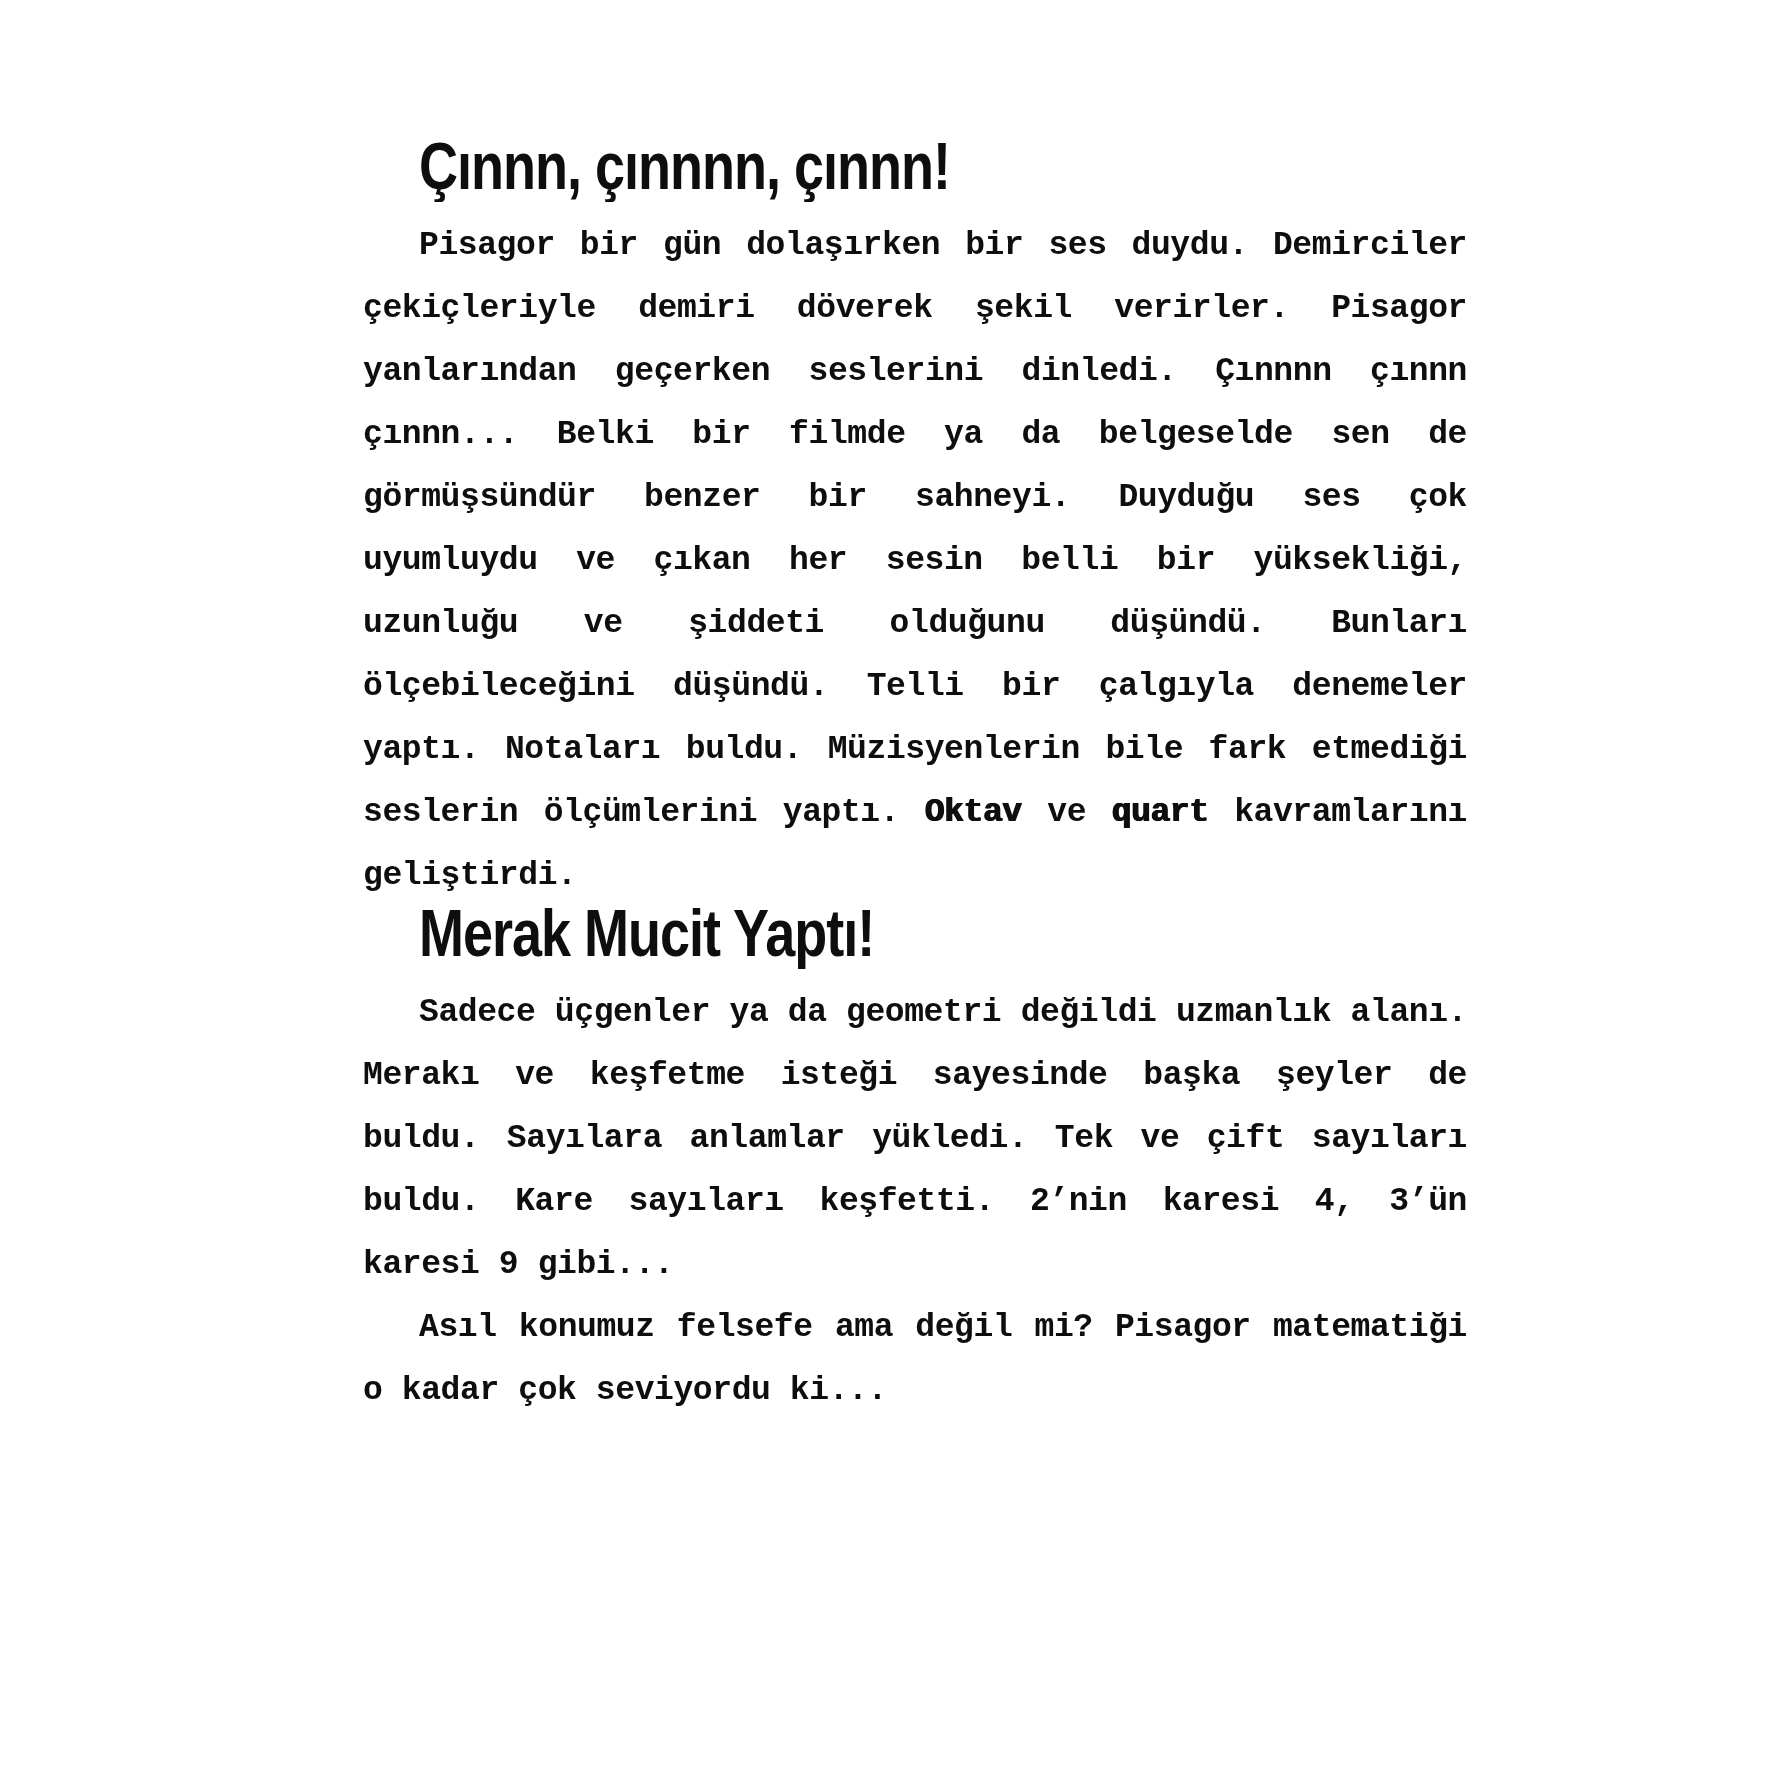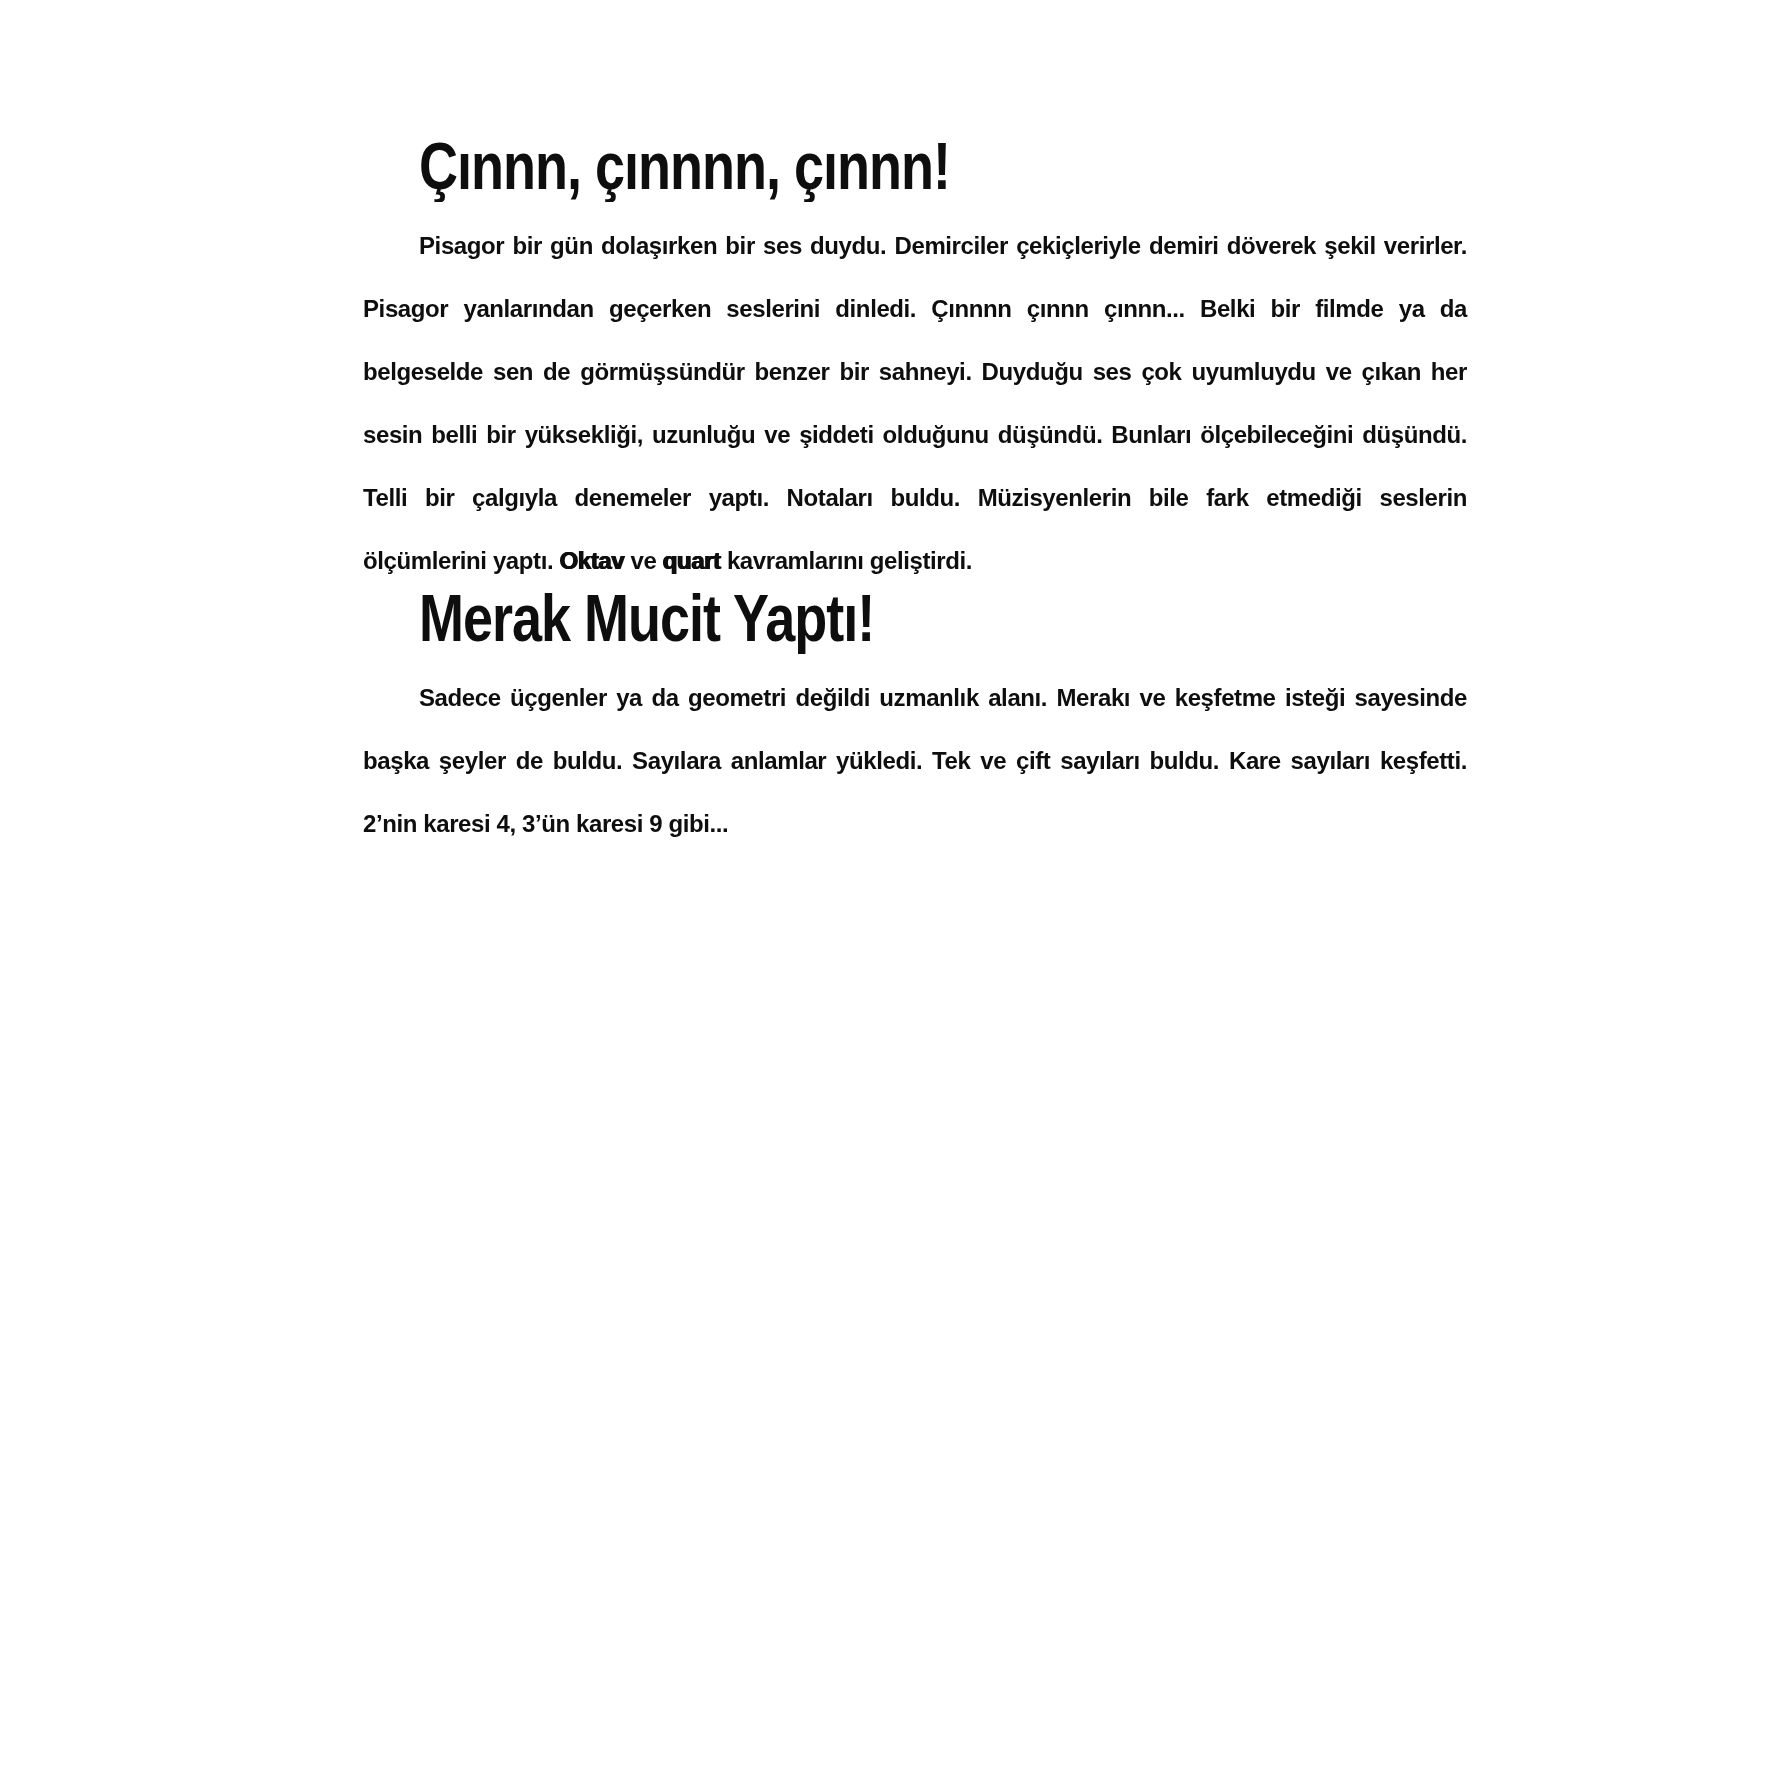--- a/index.html
+++ b/index.html
@@ -17,24 +17,25 @@
     font-size:54px;line-height:60px;font-weight:700;
     letter-spacing:-1px;
     margin:0 0 14px 0;
     text-indent:56px;
     transform:scaleY(1.22);
     transform-origin:0 85%;
   }
   .sec-heading.second{margin-top:0;}
 
   .body-para{
-    font-size:24px;line-height:63px;font-weight:700;
+    font-size:33px;line-height:63px;font-weight:700;
     letter-spacing:-0.4px;
     text-align:justify;
     margin:0;
+    font-family:Liberation Mono, monospace;
   }
   .body-para.indent{text-indent:56px;}
   .body-para b{
     font-weight:700;
     text-shadow:0.8px 0 currentColor,-0.5px 0 currentColor;
   }
 
   .vocab-box{
     box-sizing:border-box;
     width:1031px;
@@ -82,17 +83,18 @@
 
     <h1 class="sec-heading">Çınnn, çınnnn, çınnn!</h1>
 
     <p class="body-para indent">Pisagor bir gün dolaşırken bir ses duydu. Demirciler çekiçleriyle demiri döverek şekil verirler. Pisagor yanlarından geçerken seslerini dinledi. Çınnnn çınnn çınnn... Belki bir filmde ya da belgeselde sen de görmüşsündür benzer bir sahneyi. Duyduğu ses çok uyumluydu ve çıkan her sesin belli bir yüksekliği, uzunluğu ve şiddeti olduğunu düşündü. Bunları ölçebileceğini düşündü. Telli bir çalgıyla denemeler yaptı. Notaları buldu. Müzisyenlerin bile fark etmediği seslerin ölçümlerini yaptı. <b>Oktav</b> ve <b>quart</b> kavramlarını geliştirdi.</p>
 
 
     <h1 class="sec-heading second">Merak Mucit Yaptı!</h1>
 
     <p class="body-para indent">Sadece üçgenler ya da geometri değildi uzmanlık alanı. Merakı ve keşfetme isteği sayesinde başka şeyler de buldu. Sayılara anlamlar yükledi. Tek ve çift sayıları buldu. Kare sayıları keşfetti. 2’nin karesi 4, 3’ün karesi 9 gibi...</p>
 
+    <p class="body-para indent">Asıl konumuz felsefe ama değil mi? Pisagor matematiği o kadar çok seviyordu ki...</p>
 
   </div>
 
   <div class="page-number">18</div>
 </div>
 
 </body></html>

